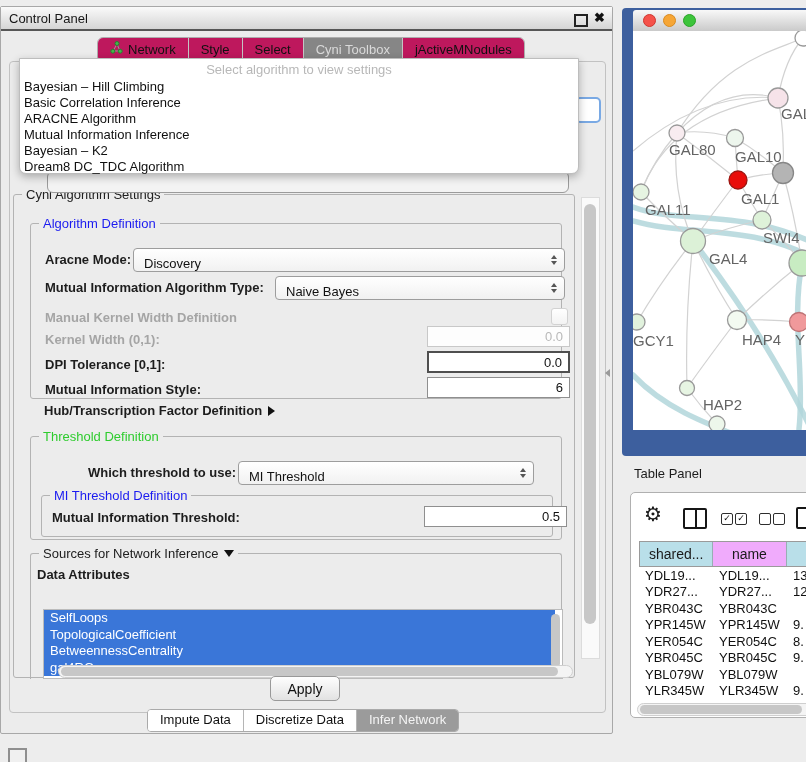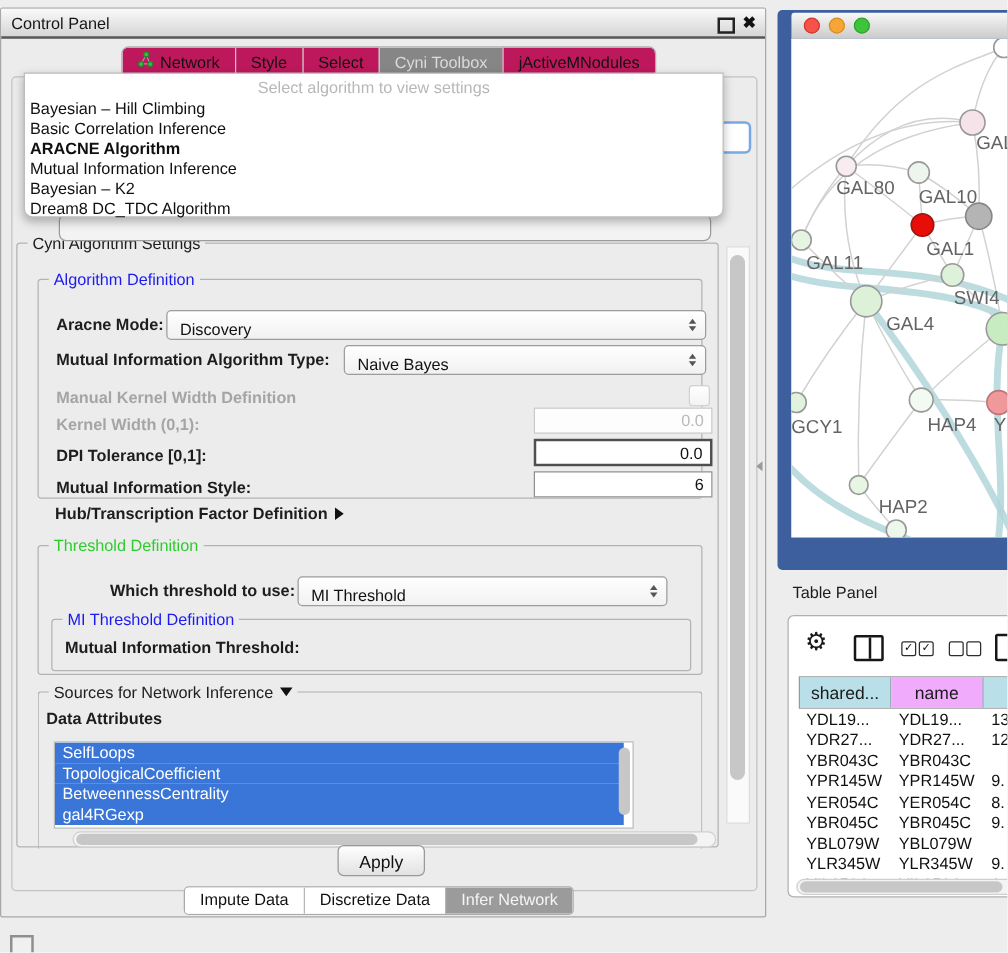--- a/index.html
+++ b/index.html
@@ -24,21 +24,21 @@
   .content-frame{position:absolute;left:8px;top:54px;width:595px;height:650px;border:1px solid #c2c2c2;border-radius:4px}
   .combo-remnant{position:absolute;left:46px;top:164px;width:520px;height:20px;border:1px solid #9b9b9b;
                  border-radius:6px;background:#f3f3f3;z-index:5}
   .blue-remnant{position:absolute;left:574px;top:90px;width:26px;height:26px;border:2px solid #79a9e4;
                 border-radius:5px;background:#fff;z-index:5;box-sizing:border-box}
   
   .dd{position:absolute;left:18px;top:51px;width:560px;height:116px;background:#fff;border:1px solid #bdbdbd;
       border-radius:0 0 7px 7px;box-shadow:0 3px 8px rgba(0,0,0,.28);z-index:50;box-sizing:border-box;padding-top:3px}
   .dd-prompt{height:17px;text-align:center;font-size:13px;color:#b8b8b8}
   .dd-item{font-size:13px;line-height:16px;padding-left:4px;color:#101010;white-space:nowrap}
-  .dd-item.b{font-weight:bold}
+  .dd-item.b{font-weight:normal}
   
   .group{position:absolute;border:1px solid #b3b3b3;border-radius:3px;box-sizing:border-box}
   .gtitle{position:absolute;top:-8px;left:8px;background:#ececec;padding:0 4px;font-size:13px;color:#202020;white-space:nowrap}
   .t-blue{color:#1b1bf0}.t-green{color:#2ecc2e}
   .lbl{position:absolute;font-size:13px;font-weight:bold;color:#1d1d1d;white-space:nowrap}
   .lbl.dis{color:#a5a5a5}
   
   .combo{position:absolute;background:linear-gradient(#ffffff,#f1f1f1);border:1px solid #9d9d9d;border-radius:4px;
          font-size:13px;color:#111;display:flex;align-items:flex-end;padding-left:10px;box-sizing:border-box}
   .arrs{position:absolute;right:7px;top:50%;transform:translateY(-50%);display:flex;flex-direction:column;align-items:center;gap:2px}
@@ -208,30 +208,33 @@
           <span>MI Threshold</span>
           <span class="arrs">
               <i class="tri-up"></i>
               <i class="tri-dn"></i>
             </span>
         </div>
 
         <div class="group" style="left:10px;top:58px;width:512px;height:42px">
           <span class="gtitle t-blue">MI Threshold Definition</span>
           <span class="lbl" style="left:10px;top:14px">Mutual Information Threshold:</span>
+          <div class="field" style="left:382px;top:10px;width:143px;height:21px">
+            <span>0.5</span>
+          </div>
         </div>
       </div>
 
       <div class="group" style="left:16px;top:358px;width:532px;height:126px;border-bottom:none;border-radius:3px 3px 0 0">
         <span class="gtitle">
           <span>Sources for Network Inference</span><i class="tri-down"></i>
         </span>
         <span class="lbl" style="left:6px;top:13px">Data Attributes</span>
 
-        <div class="attrlist" style="left:12px;top:39px;width:464px;height:70px">
+        <div class="attrlist" style="left:12px;top:55px;width:520px;height:70px">
           <div id="attr-items">
               <div class="attr">SelfLoops</div>
               <div class="attr">TopologicalCoefficient</div>
               <div class="attr">BetweennessCentrality</div>
               <div class="attr">gal4RGexp</div>
             </div>
           <div class="thumb" style="right:2px;top:4px;width:9px;height:54px"></div>
         </div>
 
         <div class="htrack" style="left:27px;top:111px;width:515px;height:13px">

